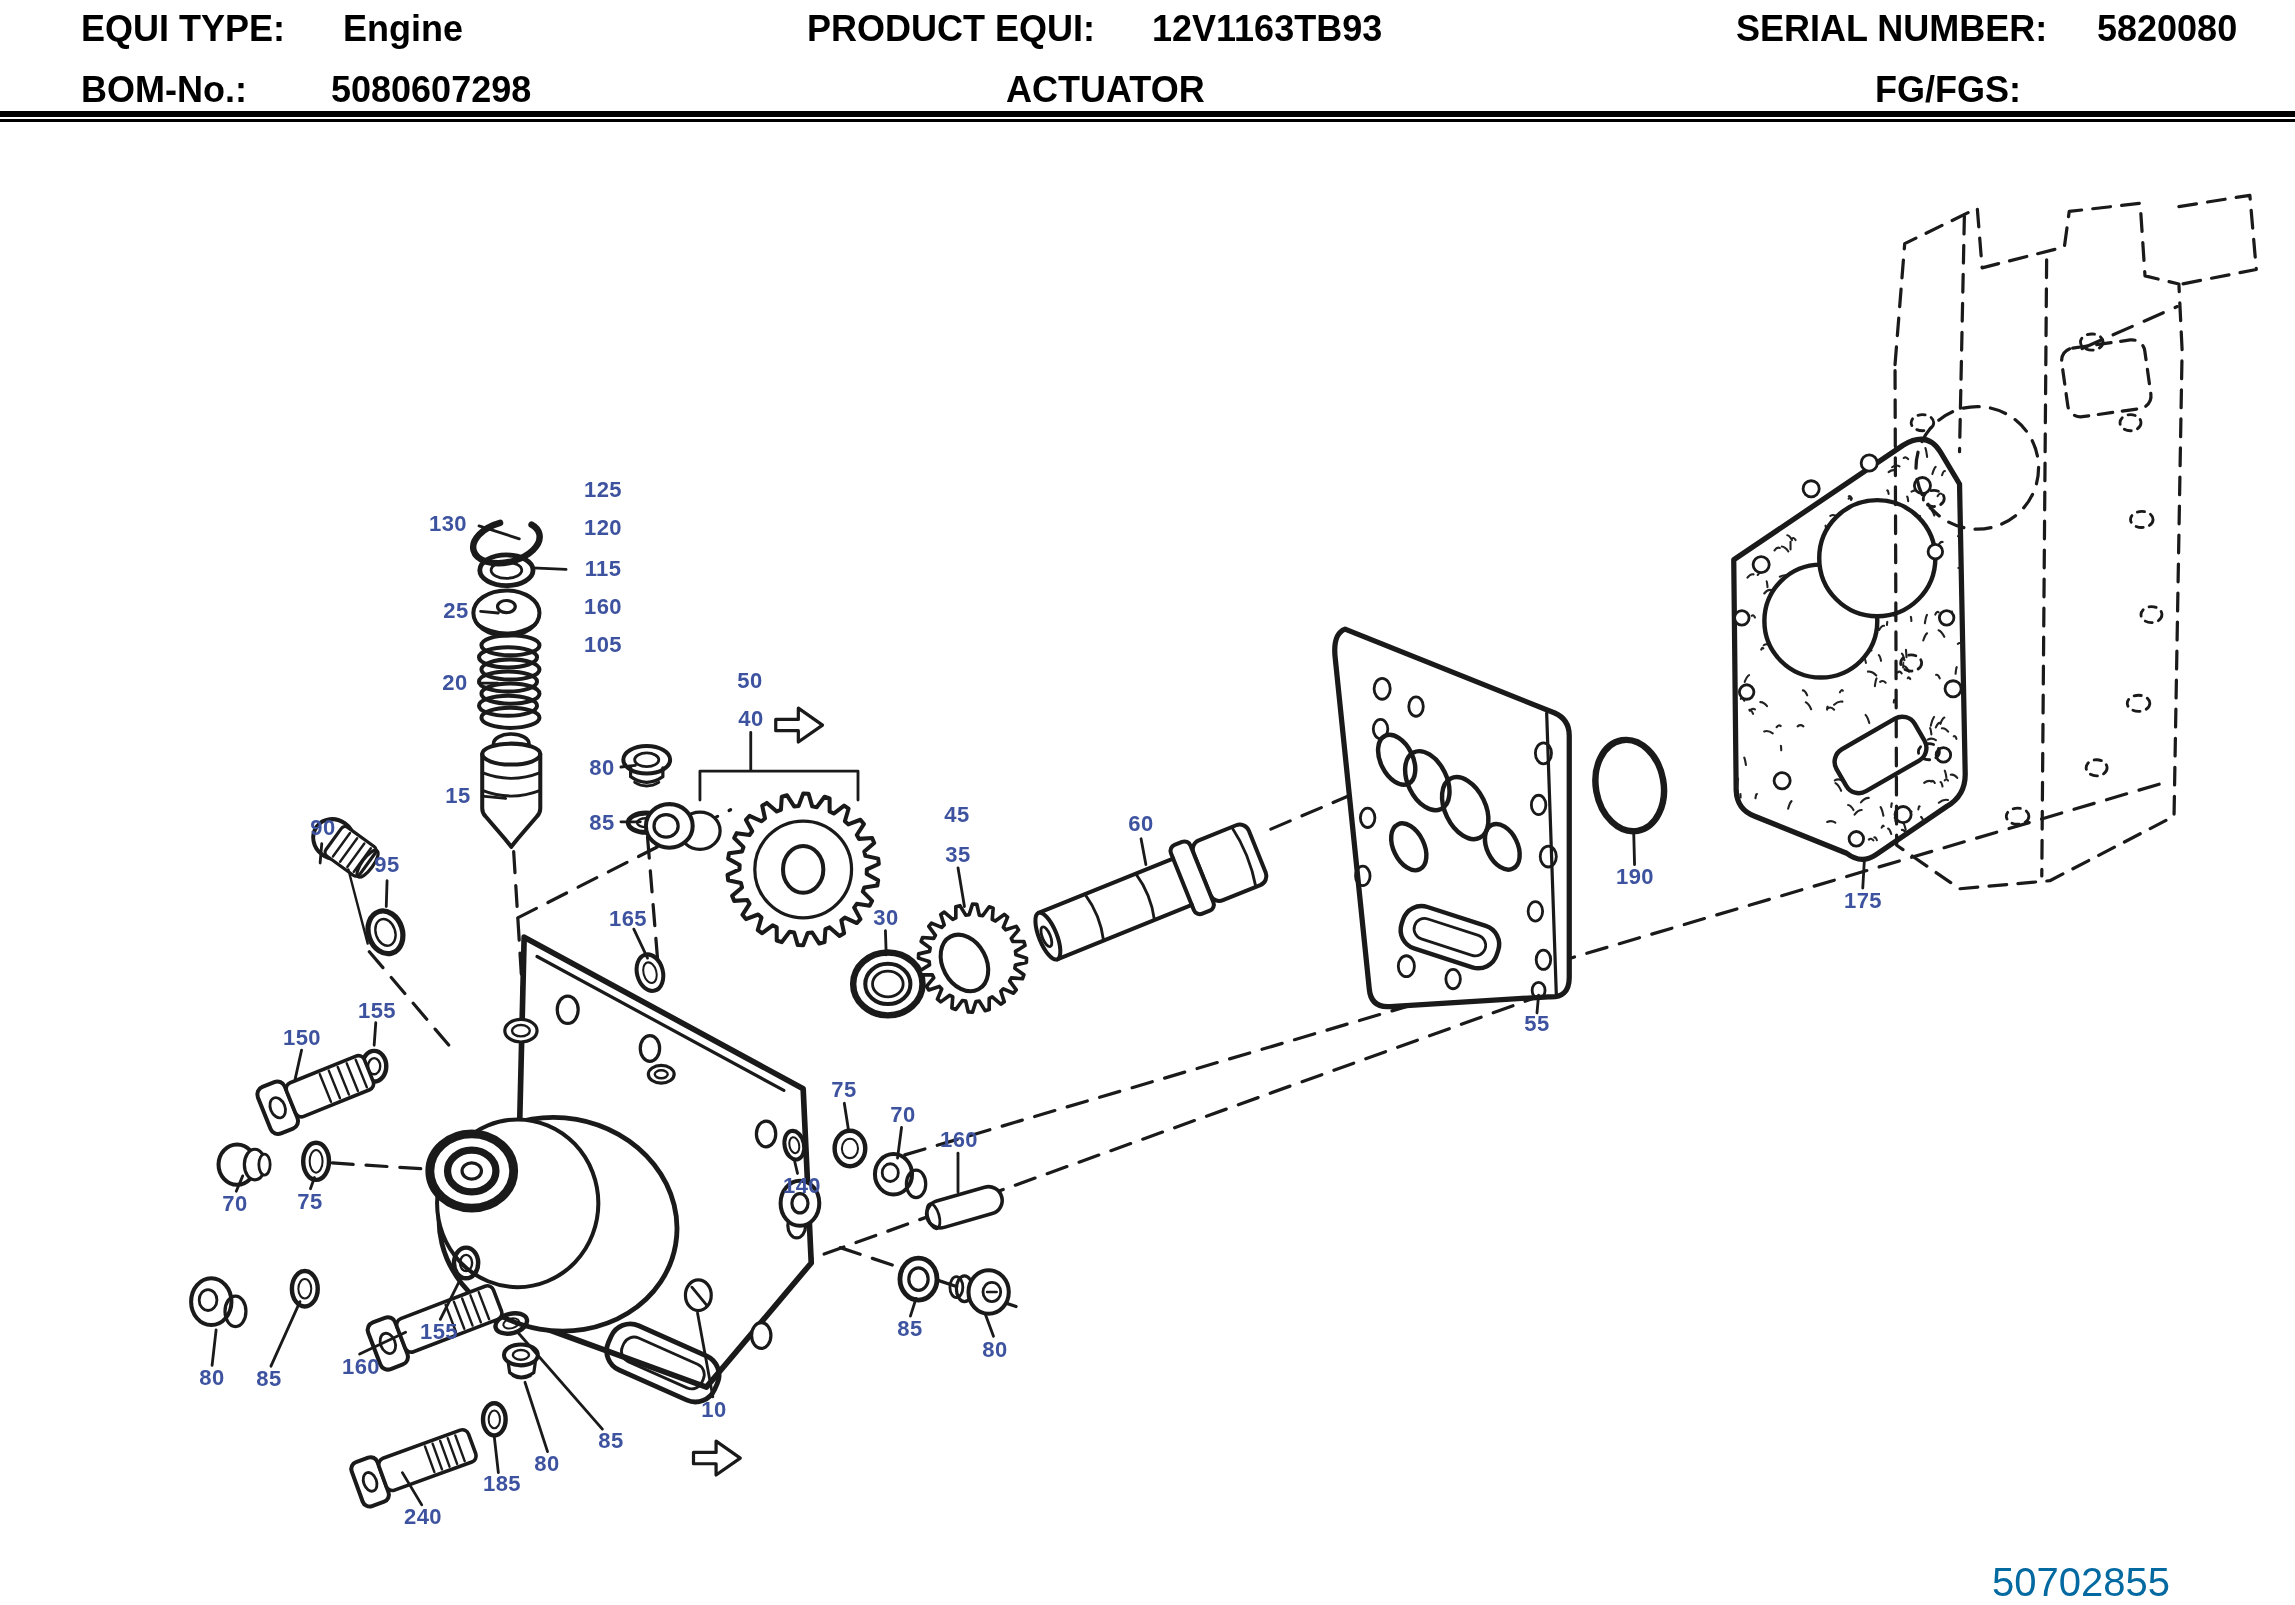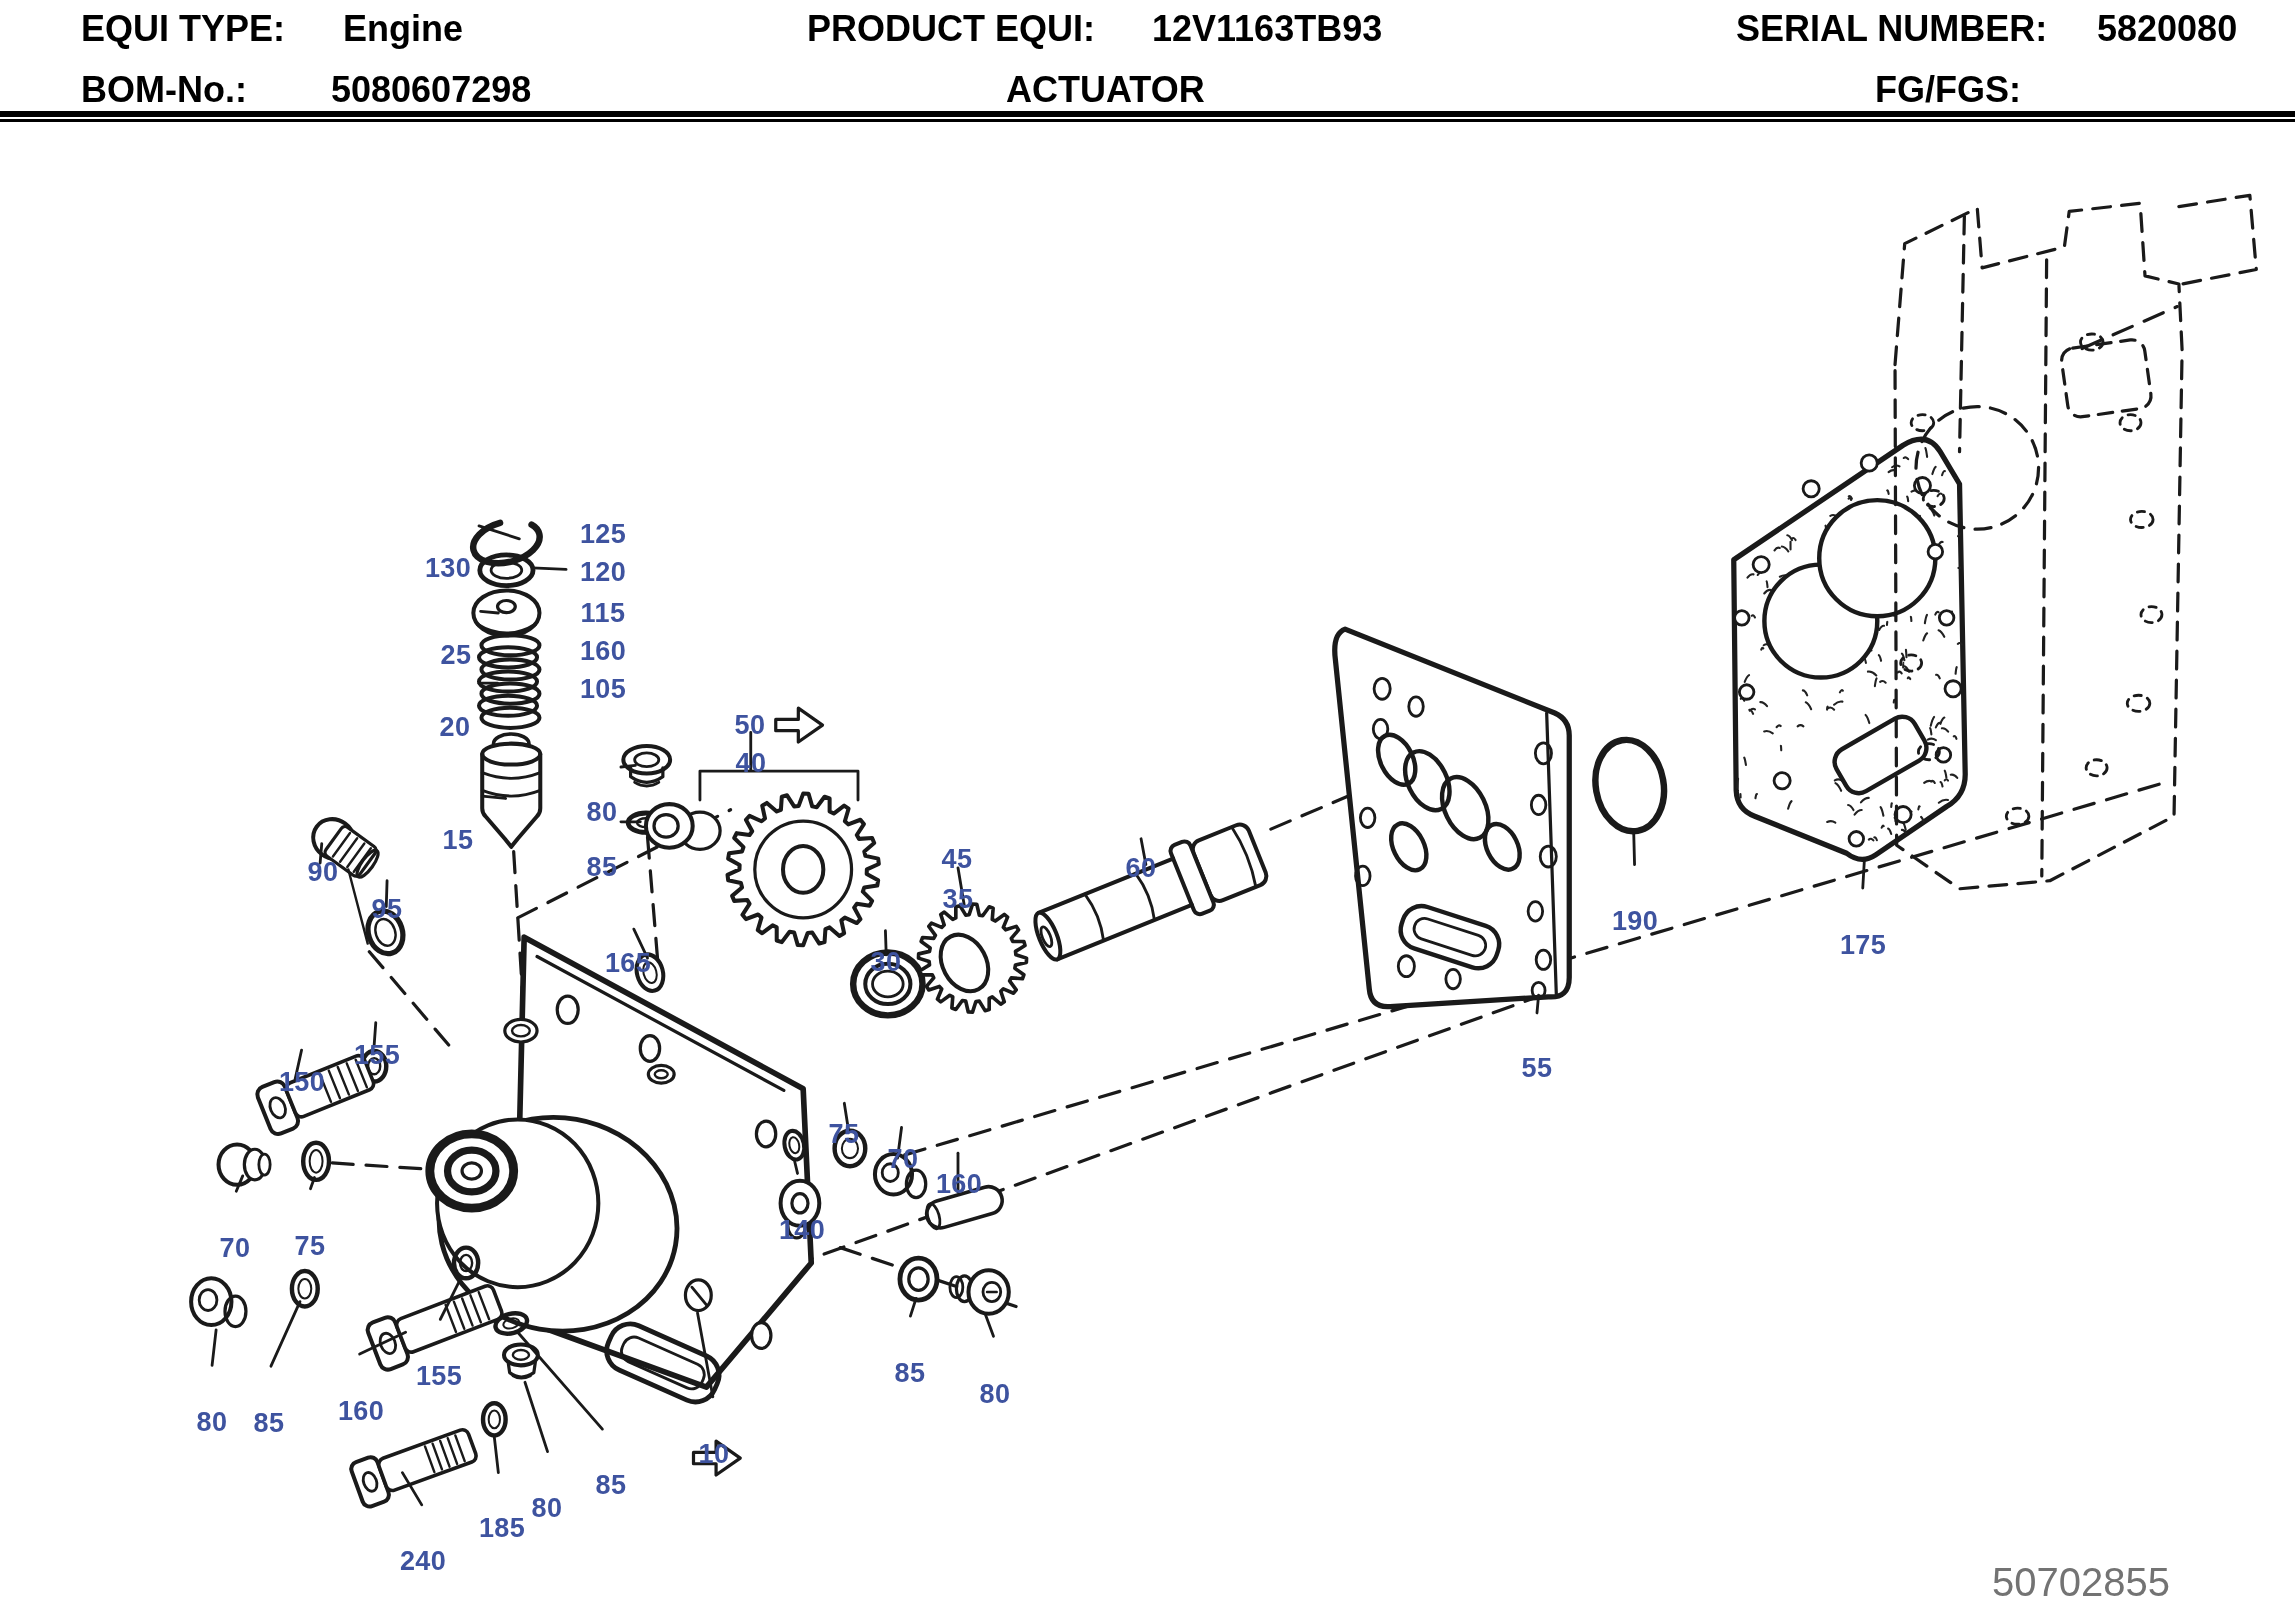--- a/index.html
+++ b/index.html
@@ -4,24 +4,24 @@
 <style>
   html,body{margin:0;padding:0}
   body{
     width:2295px;height:1605px;position:relative;overflow:hidden;
     background:#ffffff;font-family:"Liberation Sans",sans-serif;
   }
   .hdr{position:absolute;font-size:36px;font-weight:bold;color:#000;white-space:nowrap;z-index:4}
   .rule{position:absolute;left:0;width:2295px;background:#000;z-index:4}
   .callout{
     position:absolute;transform:translate(-50%,-50%);
-    font-size:27px;font-weight:bold;color:#3E539F;
-    white-space:nowrap;z-index:3;letter-spacing:0.4px;margin-top:44px;
+    font-size:22px;font-weight:bold;color:#3E539F;
+    white-space:nowrap;z-index:3;letter-spacing:0.4px;
   }
-  .docnum{position:absolute;font-size:40px;color:#737373;z-index:4;white-space:nowrap}
+  .docnum{position:absolute;font-size:40px;color:#0369a1;z-index:4;white-space:nowrap}
   svg.diagram{position:absolute;left:0;top:0;z-index:1}
 </style>
 </head>
 <body>
 
 <div class="hdr" style="left:81px;top:8px">EQUI TYPE:</div>
 <div class="hdr" style="left:343px;top:8px">Engine</div>
 <div class="hdr" style="left:807px;top:8px">PRODUCT EQUI:</div>
 <div class="hdr" style="left:1152px;top:8px">12V1163TB93</div>
 <div class="hdr" style="left:1736px;top:8px">SERIAL NUMBER:</div>

